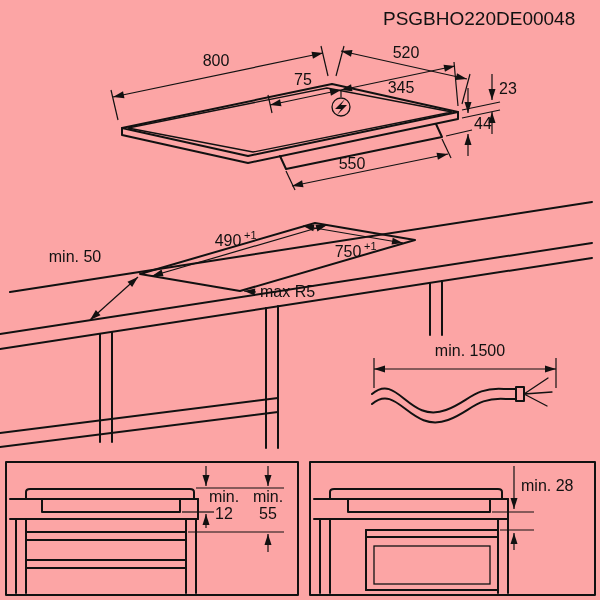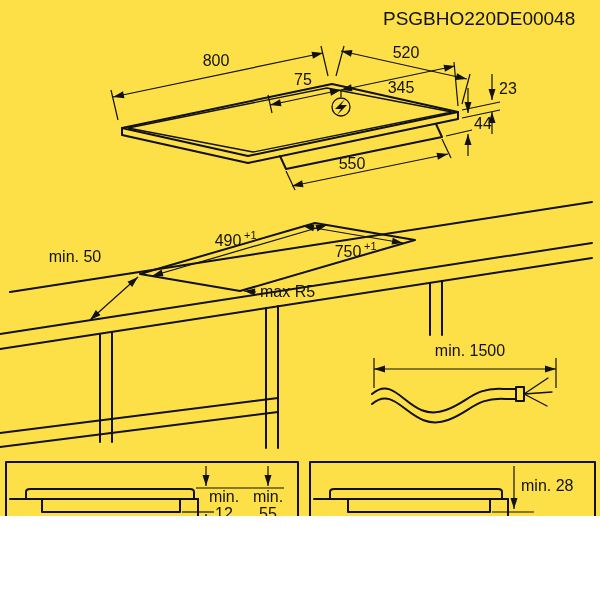--- a/index.html
+++ b/index.html
@@ -1,16 +1,16 @@
 <!DOCTYPE html>
 <html><head>
 <meta charset="utf-8">
 <style>
   html,body{margin:0;padding:0;background:#fff;}
-  .page{position:relative;width:600px;height:516px;background:#fde047;overflow:hidden;}
+  .page{position:relative;width:600px;height:600px;background:#fca5a5;overflow:hidden;}
   svg{display:block;}
   .o{stroke:#111;fill:none;stroke-width:2;stroke-linecap:round;stroke-linejoin:round;}
   .f{stroke:#111;fill:none;stroke-width:1.3;stroke-linecap:round;}
   .d{stroke:#111;fill:none;stroke-width:1.2;stroke-linecap:butt;}
   .t{font-family:"Liberation Sans",sans-serif;font-size:16px;fill:#111;}
   .ts{font-family:"Liberation Sans",sans-serif;font-size:11px;fill:#111;}
   .code{font-family:"Liberation Sans",sans-serif;font-size:19px;fill:#111;}
   .mid{text-anchor:middle;} .st{text-anchor:start;}
   .blk{fill:#111;stroke:none;}
 </style>

